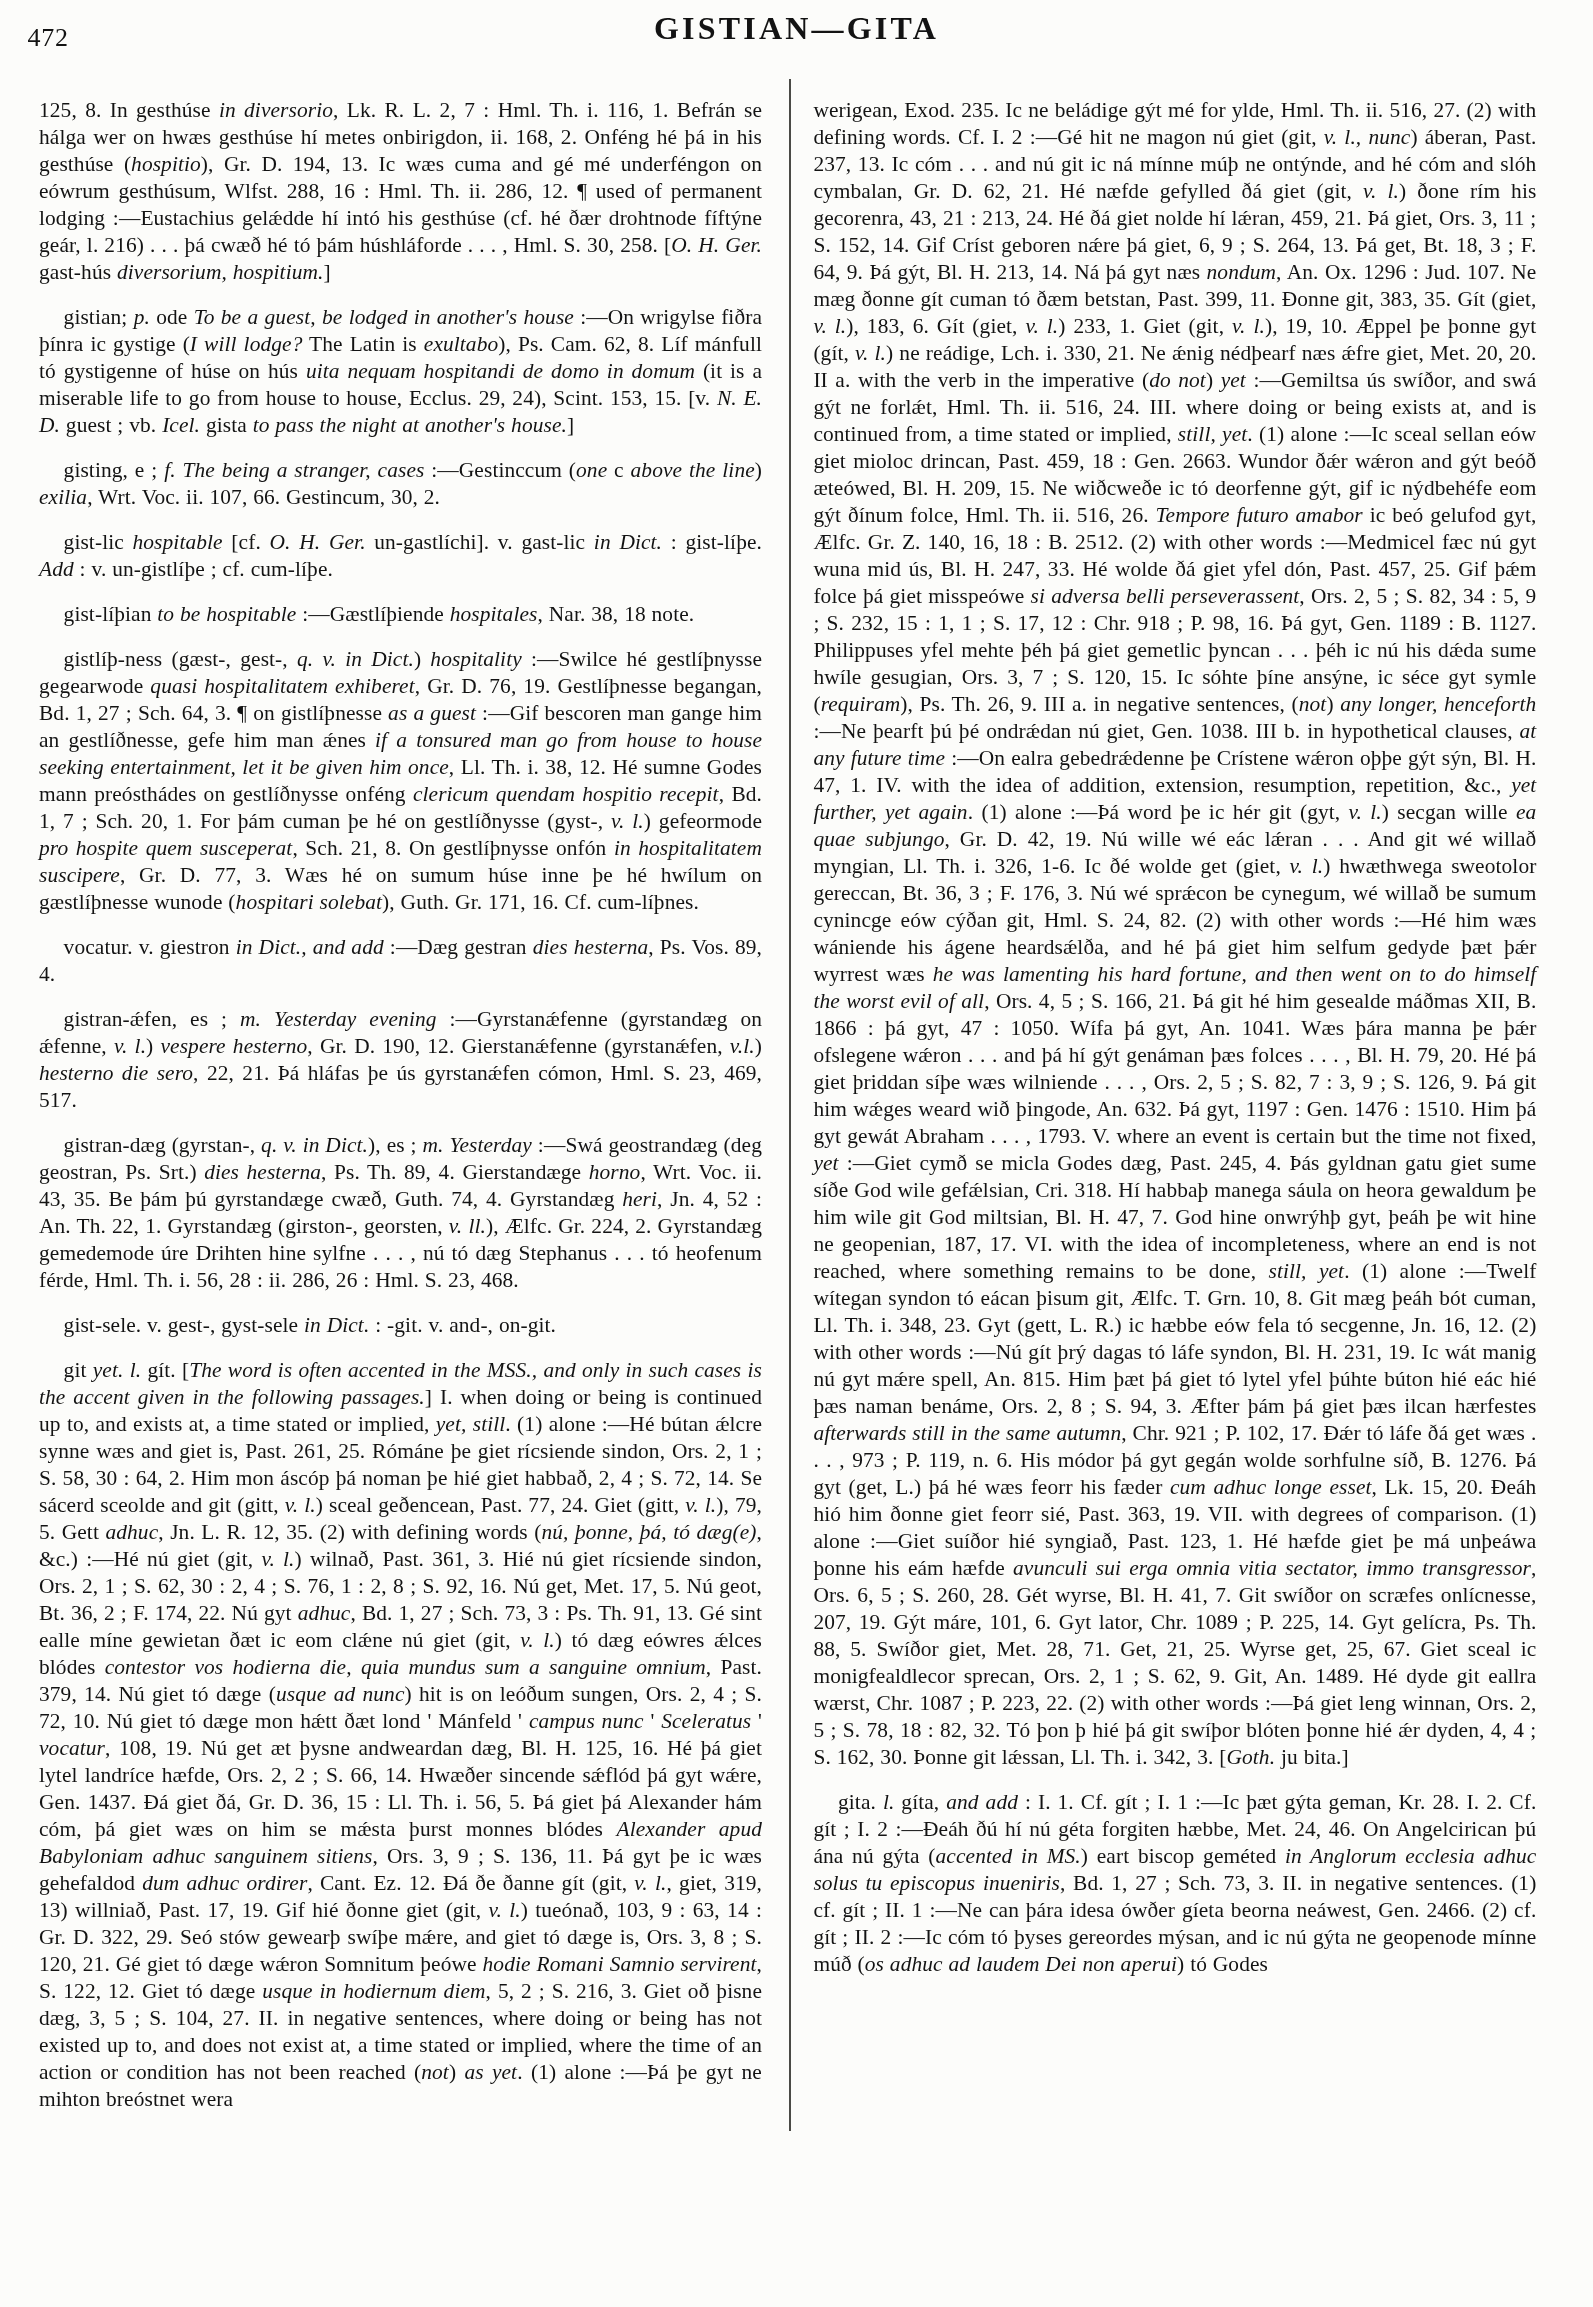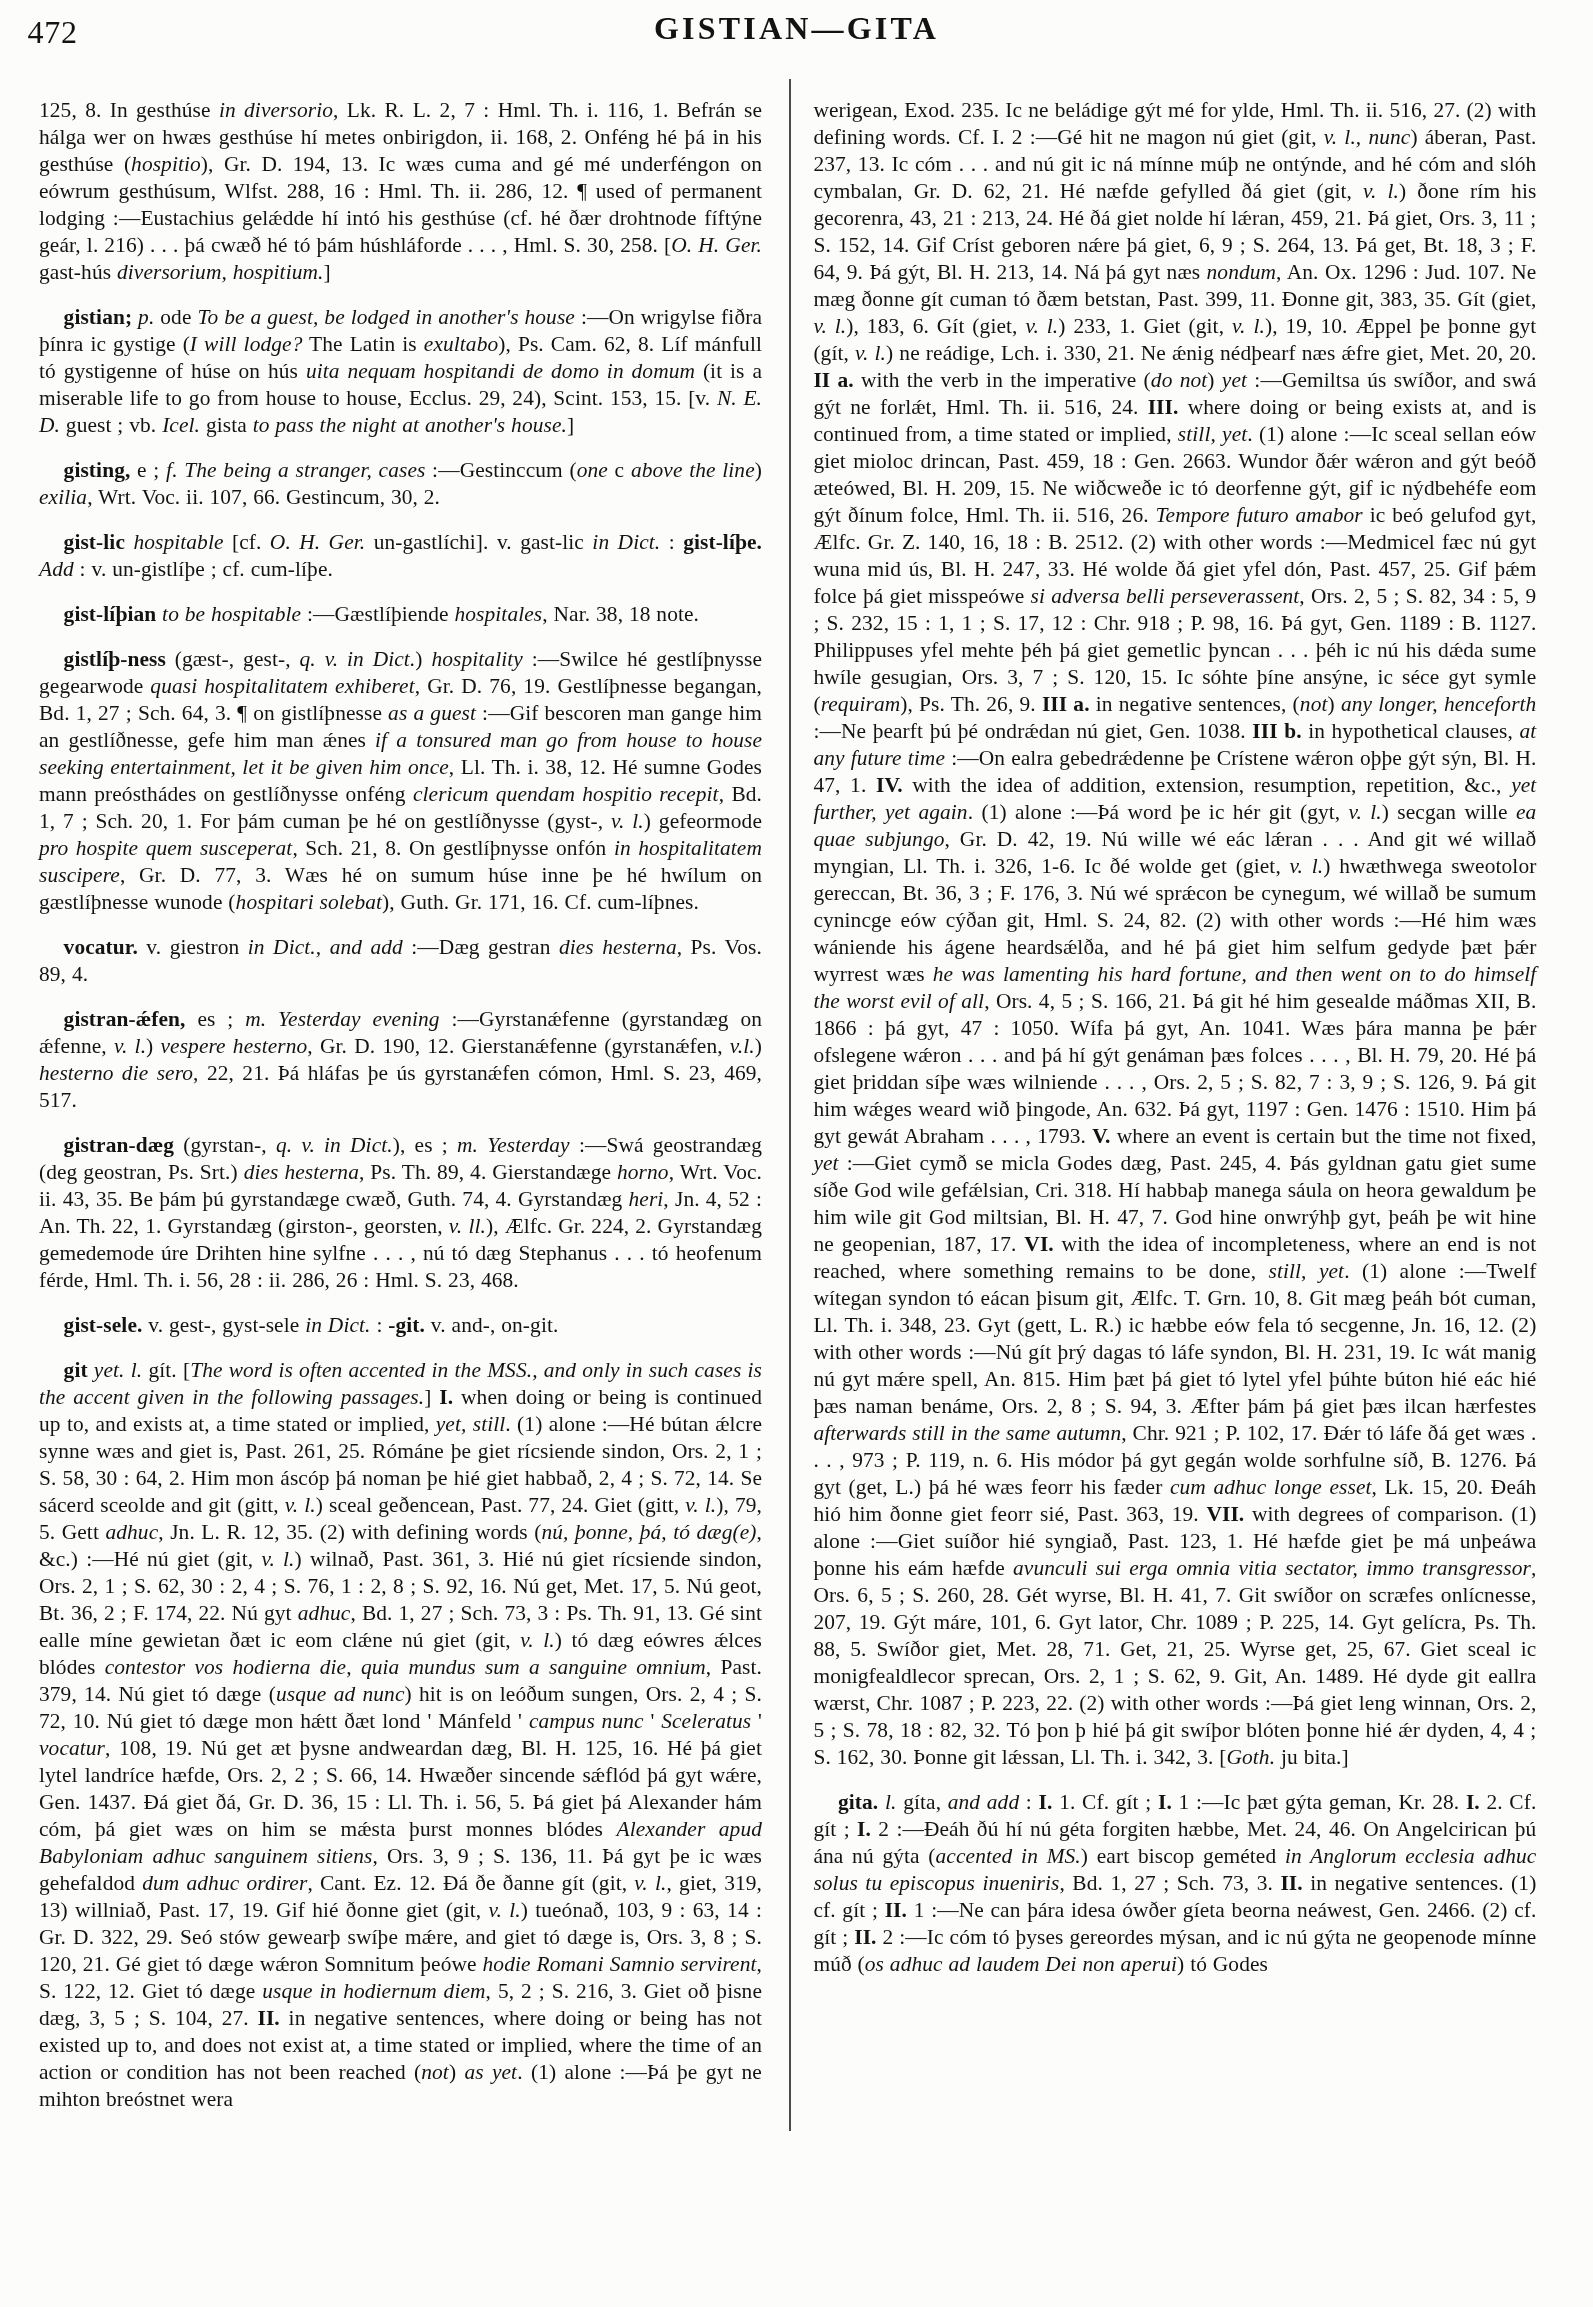--- a/index.html
+++ b/index.html
@@ -3,29 +3,29 @@
 <meta charset="utf-8">
 <style>
   html,body{margin:0;padding:0;}
   body{
     width:1593px;height:2307px;overflow:hidden;
     background:#fcfcfa;color:#131313;
     font-family:"Liberation Serif","DejaVu Serif",serif;
   }
   .page{box-sizing:border-box;width:1593px;height:2307px;padding:8px 21px 0 21px;}
   .page-header{position:relative;height:71px;}
-  .page-number{position:absolute;left:6.5px;top:6px;font-size:32px;letter-spacing:0.8px;}
+  .page-number{position:absolute;left:6.5px;top:15px;font-size:26px;letter-spacing:0.8px;}
   .page-title{margin:0;text-align:center;font-size:32px;font-weight:600;letter-spacing:3.2px;padding-top:1.6px;}
   .columns{display:flex;align-items:stretch;}
   .col{width:759px;text-align:justify;font-size:21.4px;line-height:27px;
        letter-spacing:0.1px;word-spacing:0.4px;}
   .col-rule{width:1.6px;background:#4a4a46;margin:0 4.8px 0 9px;}
   p.entry{margin:18px;padding:0;}
   p.ind{text-indent:1.15em;}
-  b{font-weight:700;}
+  b{font-weight:400;}
 </style>
 </head>
 <body>
 
 <div class="page">
   <header class="page-header">
     <span class="page-number">472</span>
     <h1 class="page-title">GISTIAN—GITA</h1>
   </header>
   <div class="columns">

